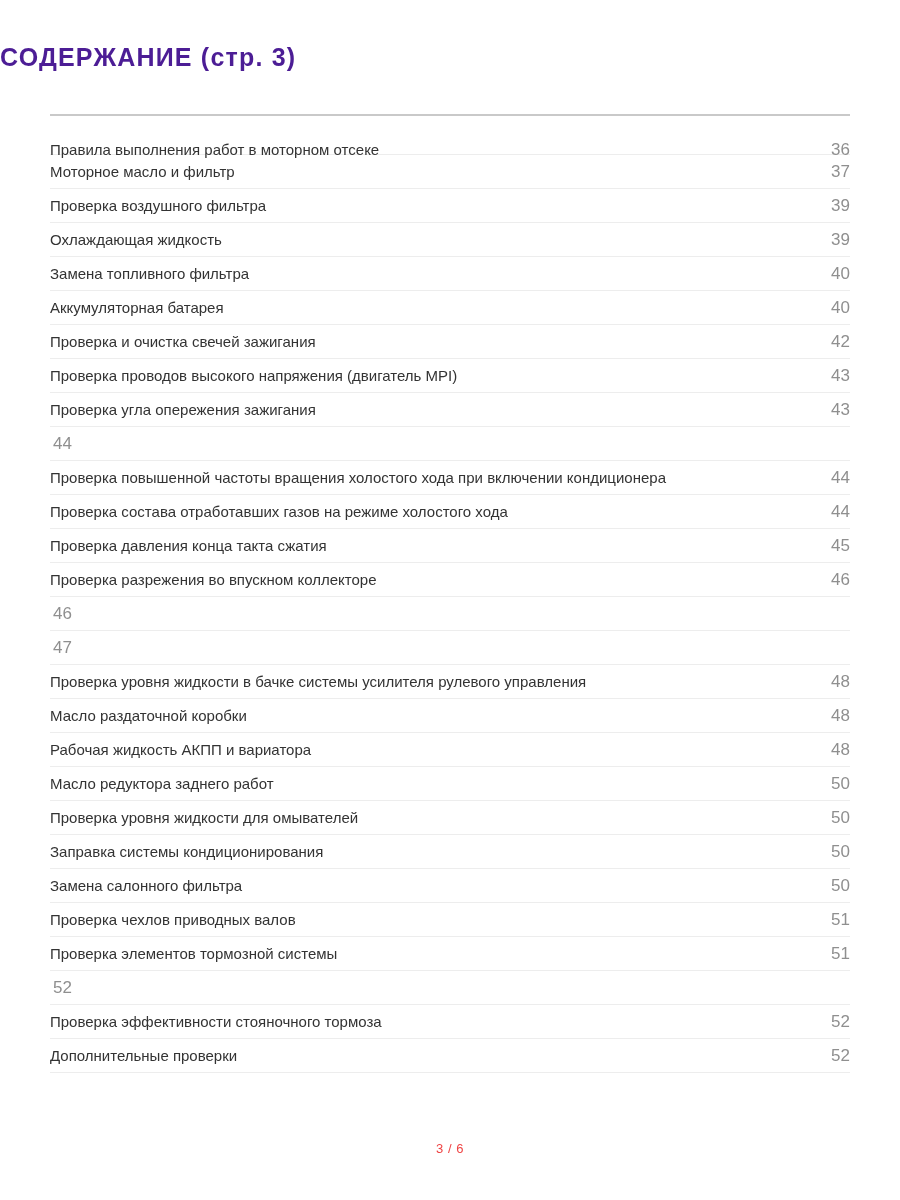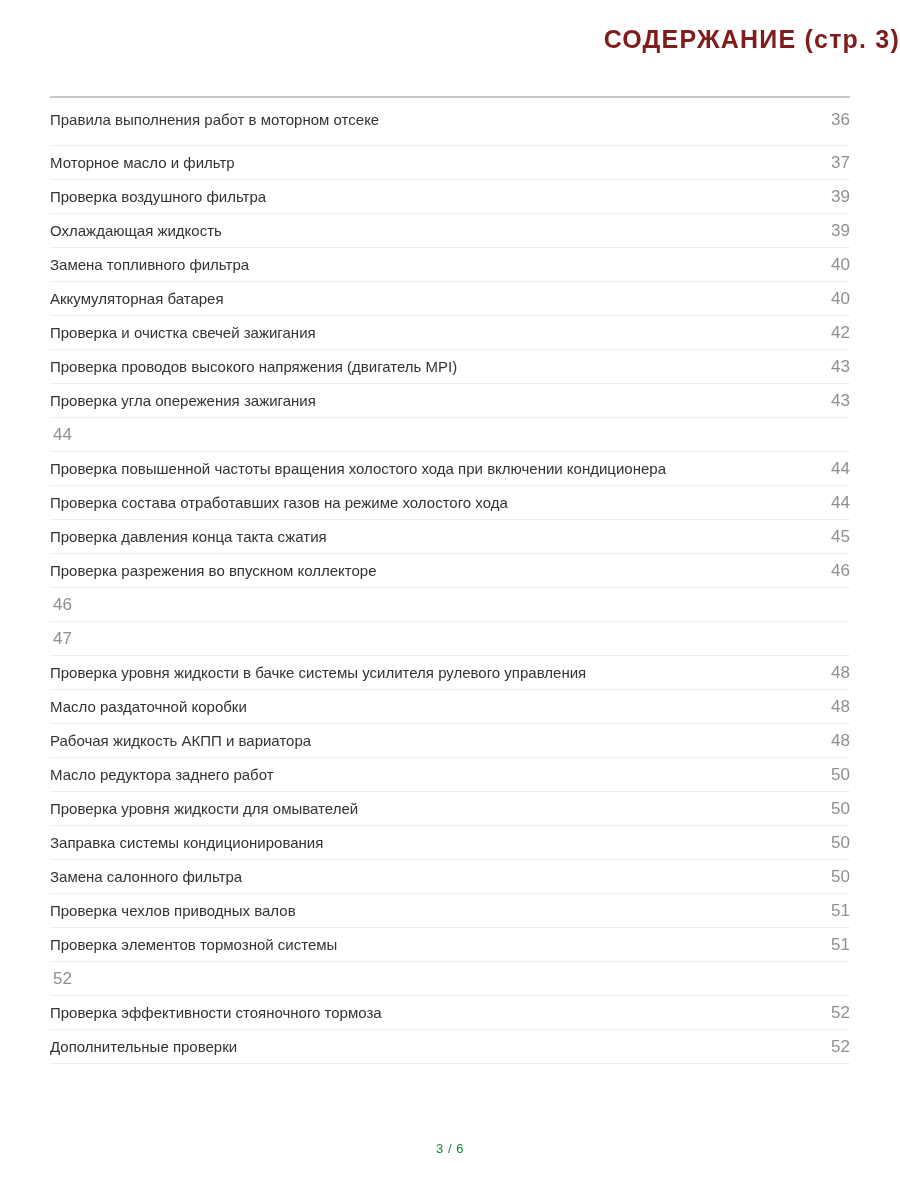--- a/index.html
+++ b/index.html
@@ -17,27 +17,27 @@
   }
   .page {
     width: 900px;
     height: 1200px;
     box-sizing: border-box;
     position: relative;
     display: flex;
     flex-direction: column;
   }
   .doc-title {
-    text-align: right;
+    text-align: left;
     font-size: 25px;
     font-weight: bold;
-    color: #7f1d1d;
+    color: #4c1d95;
     letter-spacing: 1.2px;
     margin: 0;
-    padding-top: 24px;
+    padding-top: 42px;
     line-height: 1.2;
     white-space: nowrap;
   }
   .title-rule {
     height: 2px;
     background: #c9c9c9;
     margin: 42px 50px 0 50px;
   }
   .toc {
     margin: 0 50px;
@@ -48,22 +48,22 @@
   .toc-row {
     display: flex;
     align-items: baseline;
     justify-content: space-between;
     height: 34px;
     box-sizing: border-box;
     border-bottom: 1px solid #ededed;
     padding-top: 7px;
   }
   .toc-row:first-child {
-    padding-top: 12px;
-    height: 48px;
+    padding-top: 24px;
+    height: 39px;
   }
   .toc-label {
     font-size: 15px;
     color: #333333;
     line-height: 20px;
     white-space: nowrap;
     overflow: hidden;
     text-overflow: clip;
     padding-right: 12px;
   }
@@ -76,21 +76,21 @@
     text-align: right;
     min-width: 22px;
   }
   .footer {
     position: absolute;
     left: 0;
     right: 0;
     bottom: 44px;
     text-align: center;
     font-size: 13px;
-    color: #15803d;
+    color: #ef4444;
     letter-spacing: 0.5px;
   }
 </style>
 </head>
 <body>
 
 <div class="page">
 
   <h1 class="doc-title">СОДЕРЖАНИЕ (стр. 3)</h1>
 

